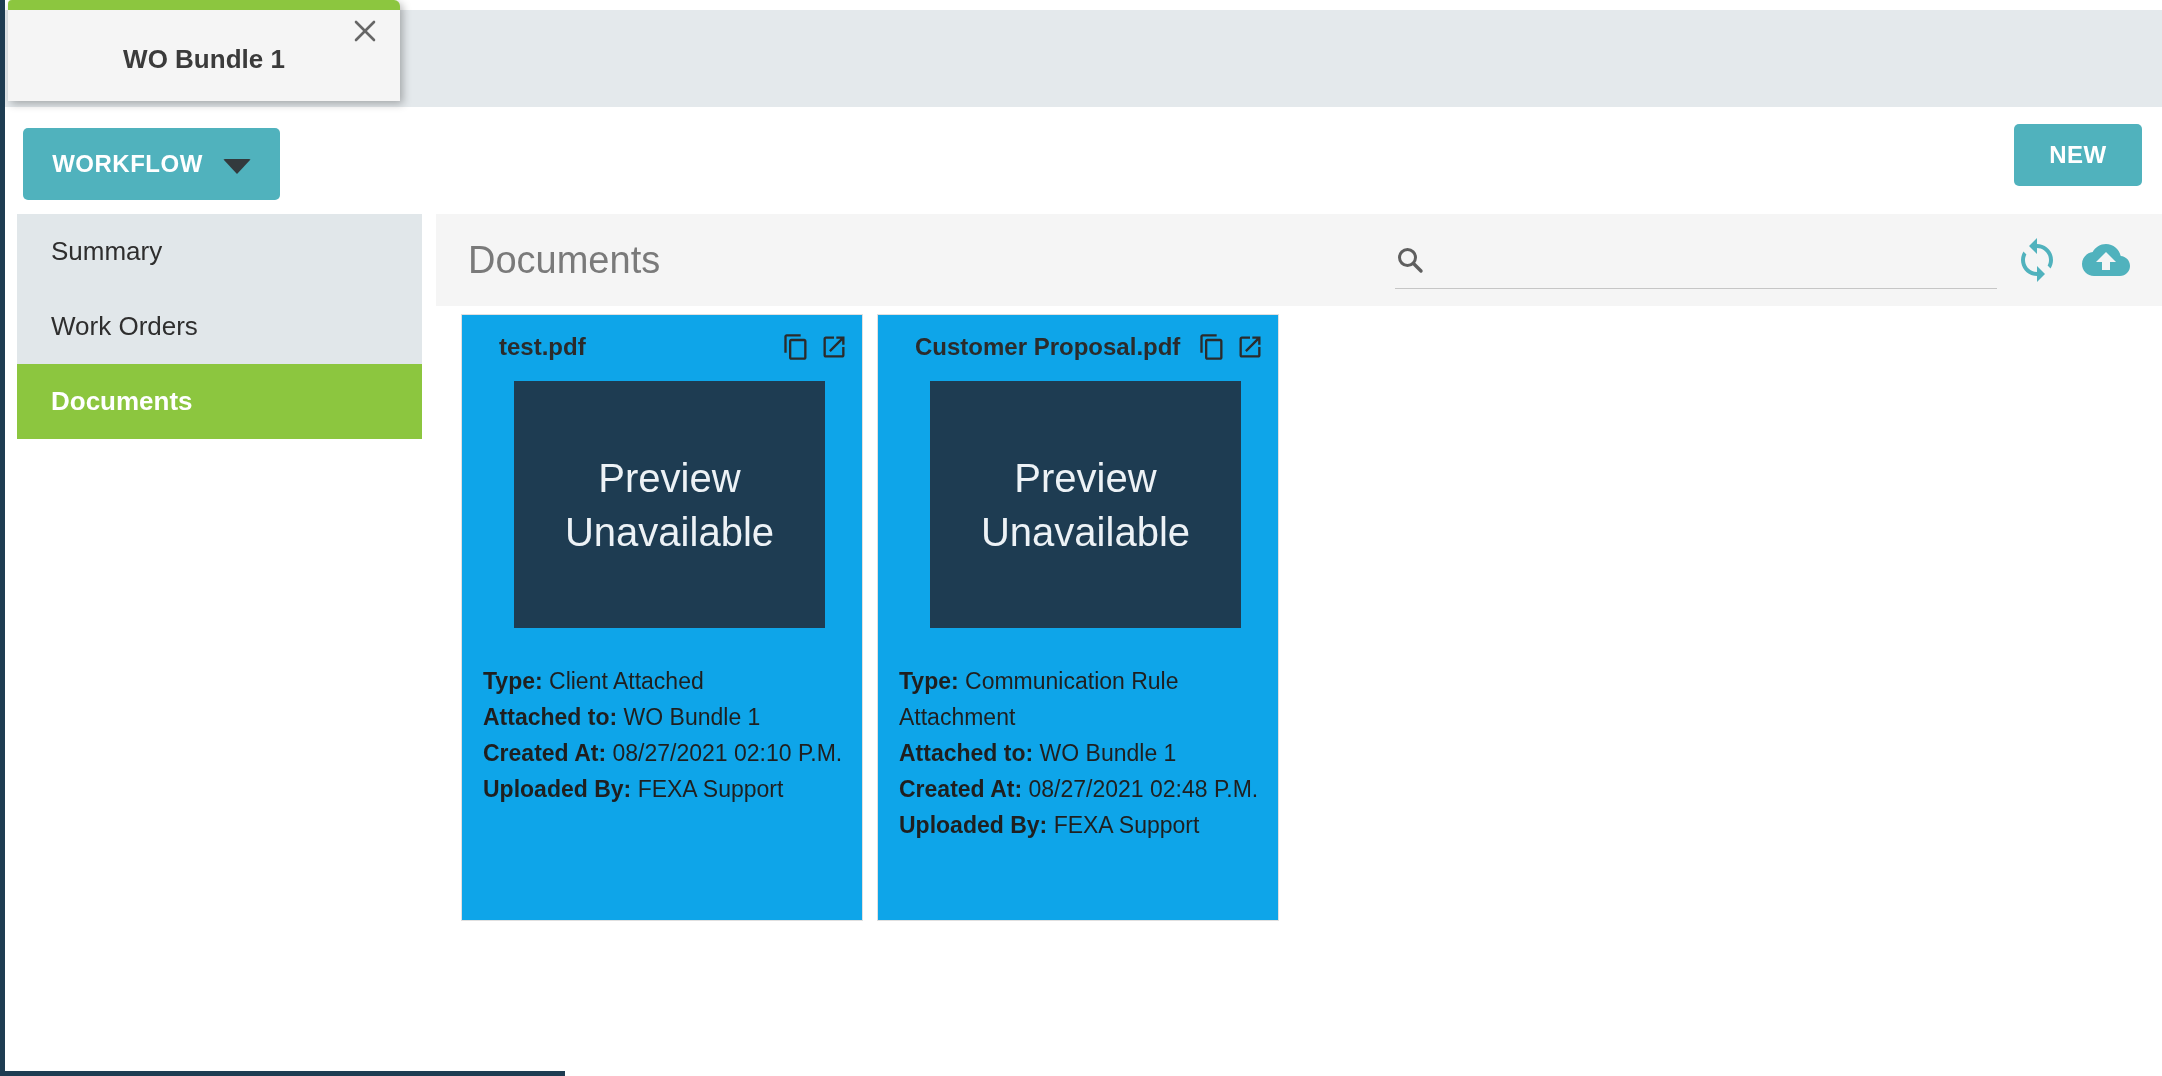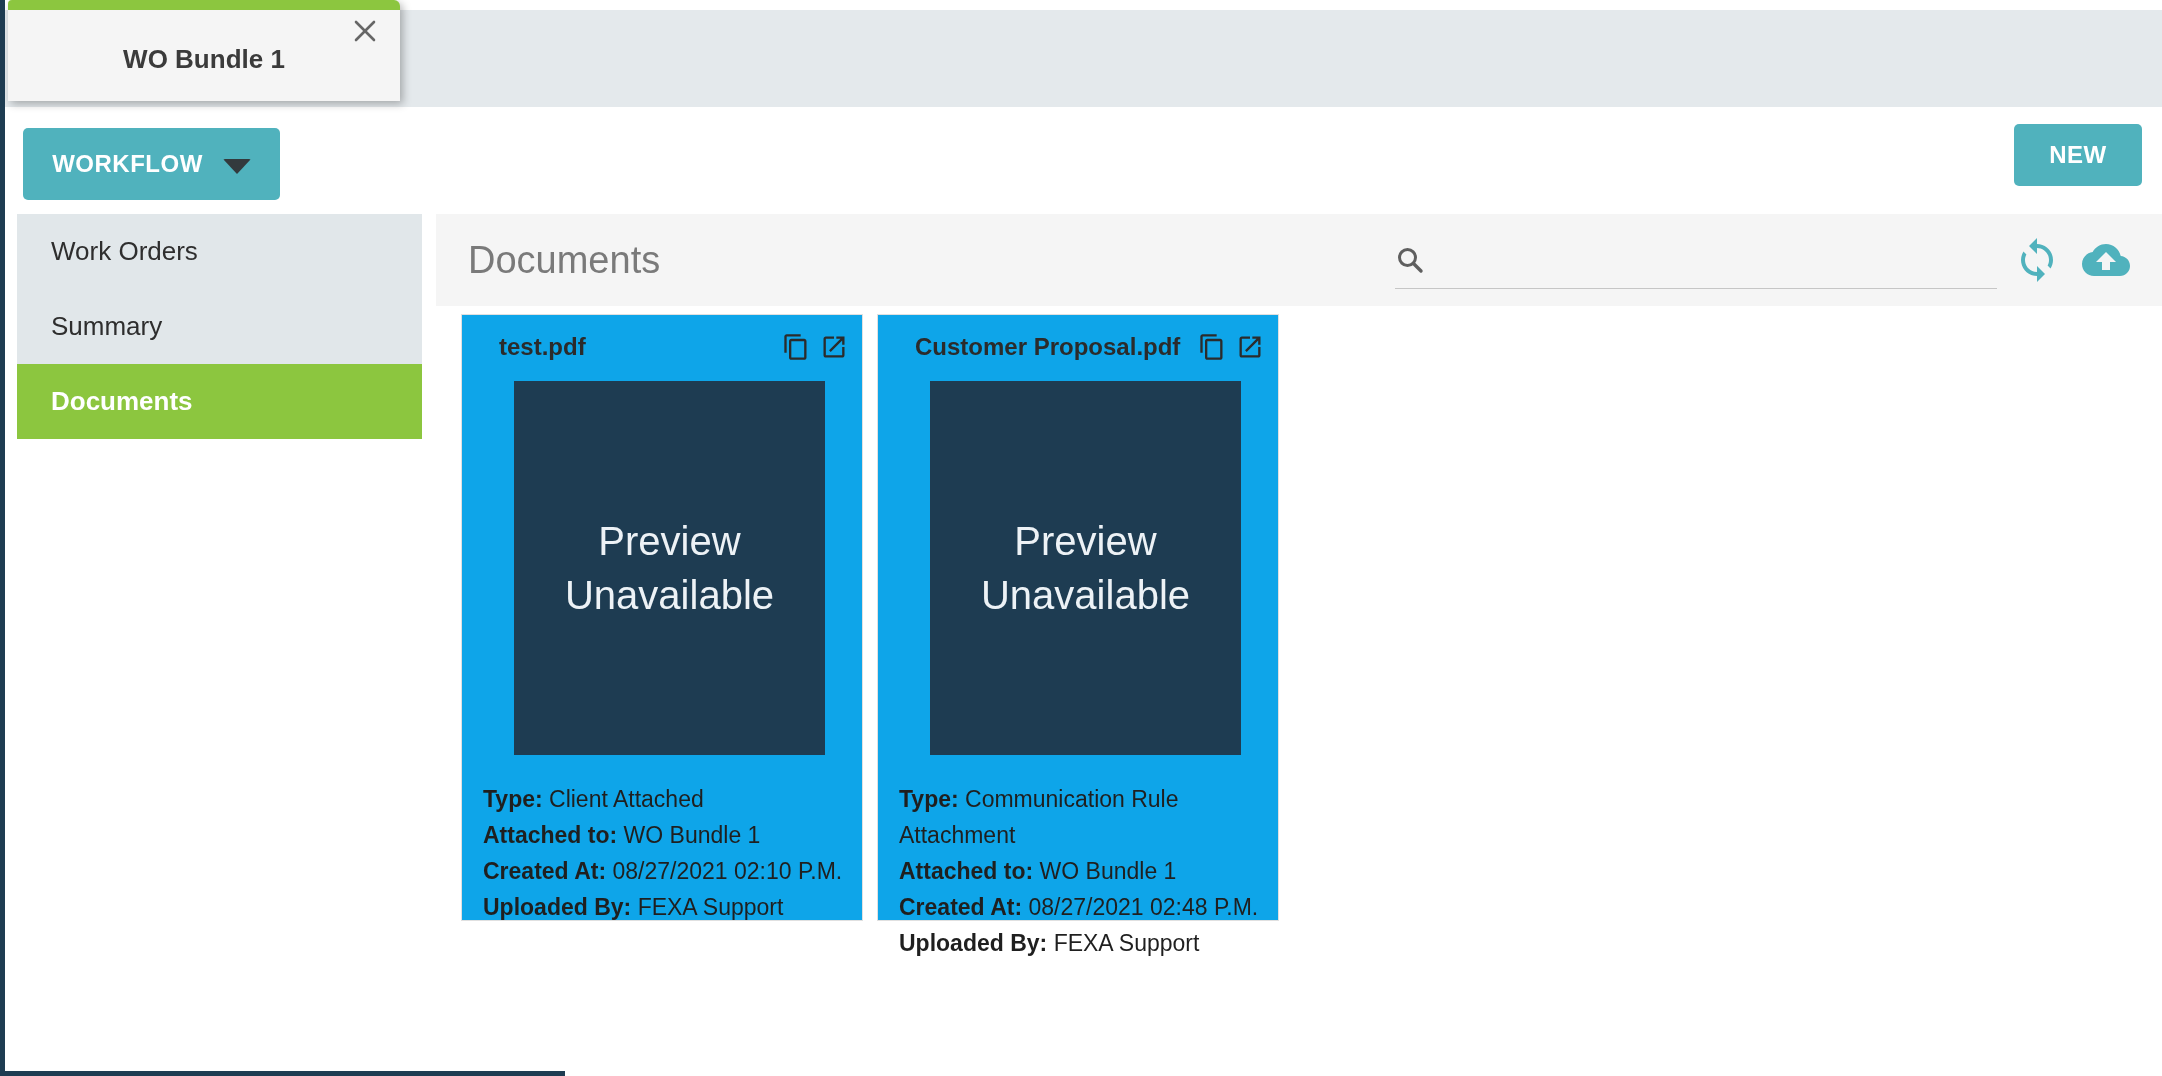--- a/index.html
+++ b/index.html
@@ -64,21 +64,21 @@
   
   .cards{position:absolute;left:461px;top:314px;display:flex;gap:14px;z-index:2;}
   .card{
     width:402px;height:607px;box-sizing:border-box;background:#0ea5e9;
     border:1px solid #E0E0E0;position:relative;
   }
   .card-top{display:flex;align-items:center;padding:16px 14px 0 37px;height:32px;}
   .fname{flex:1;font-size:24px;font-weight:bold;color:#2B2B2B;white-space:nowrap;overflow:hidden;}
   .cicon{flex:0 0 auto;margin-left:10px;cursor:pointer;line-height:0;}
   .preview{
-    width:311px;height:374px;margin:18px 0 8px 52px;background:#1E3C52;
+    width:311px;height:247px;margin:18px 0 17px 52px;background:#1E3C52;
     display:flex;align-items:center;justify-content:center;cursor:pointer;
   }
   .preview span{
     color:#EDF2F6;font-size:40px;line-height:1.35;text-align:center;
     filter:blur(0.6px);padding:0 18px;
   }
   .details{padding:18px 4px 0 21px;font-size:23px;line-height:36px;color:#1F1F1F;}
   .details b{font-weight:bold;text-align:center;}
 </style>
 </head>
@@ -105,24 +105,24 @@
     <span>WORKFLOW</span>
     <span class="caret"></span>
   </button>
 
   <button class="btn btn-new">
     <span>NEW</span>
   </button>
 
   <nav class="sidebar">
     <div class="side-item">
+      <span>Summary</span>
+    </div>
+    <div class="side-item">
       <span>Work Orders</span>
-    </div>
-    <div class="side-item">
-      <span>Summary</span>
     </div>
     <div class="side-item active">
       <span>Documents</span>
     </div>
   </nav>
 
   <header class="content-header">
     <h1 class="content-title">Documents</h1>
 
     <div class="search">

